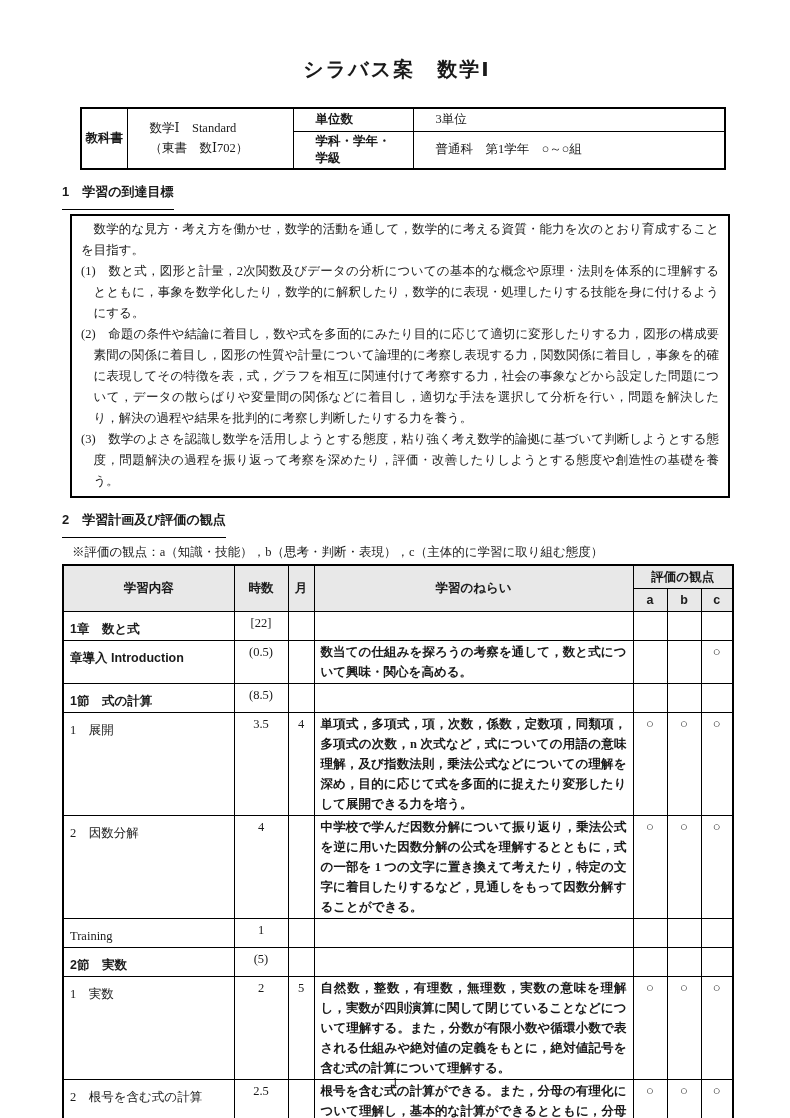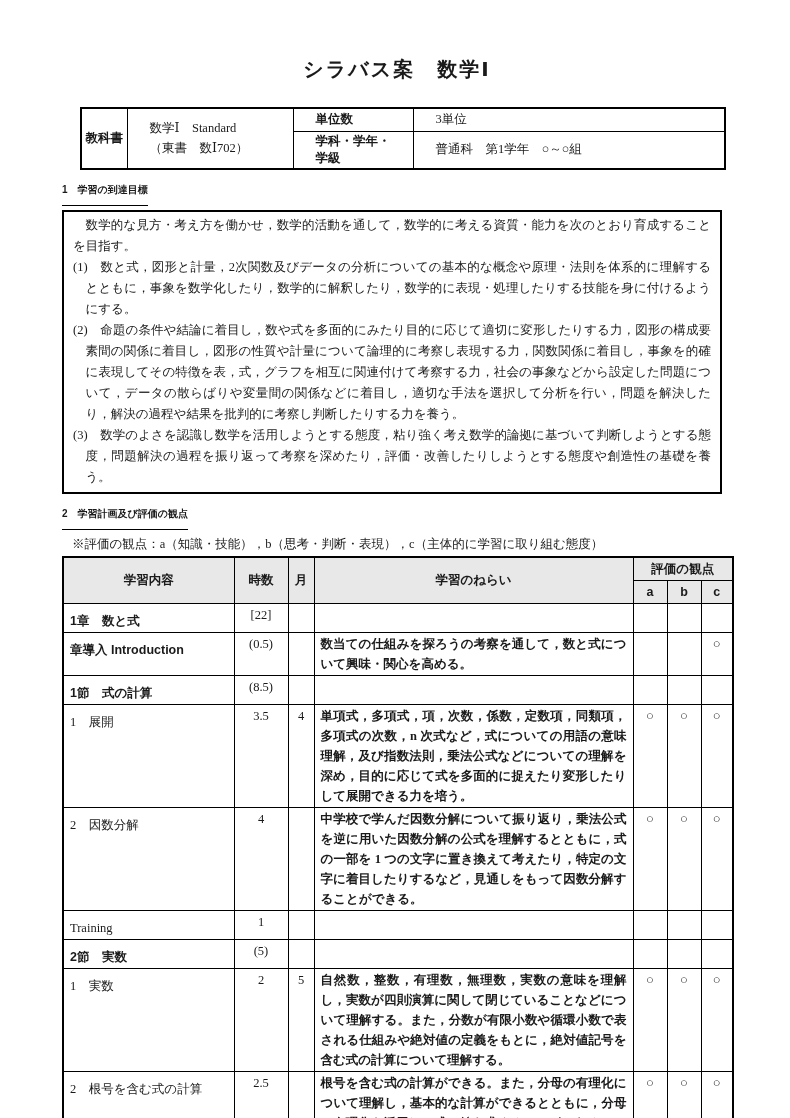--- a/index.html
+++ b/index.html
@@ -39,29 +39,29 @@
   }
   .info-table .c-tb { width: 46px; text-align: center; padding: 1px 2px; }
   .info-table .c-name { width: 166px; }
   .info-table .c-l2 { width: 120px; }
   .info-table .name-cell div { line-height: 20px; }
 
   .sec-heading {
     display: inline-block;
     font-family: "Liberation Sans", "DejaVu Sans", sans-serif;
     font-weight: bold;
-    font-size: 10px;
+    font-size: 13px;
     border-bottom: 1.5px solid #000;
     padding-bottom: 8px;
     margin: 13px 0 4px 0;
   }
 
   
   .goals-box {
-    margin-left: 0;
+    margin-left: 8px;
     width: 660px;
     border: 2px solid #000;
     font-size: 12.5px;
     line-height: 21px;
     padding: 3px 9px 4px 9px;
     text-align: justify;
   }
   .goals-box p.intro { text-indent: 1em; }
   .goals-box p.goal { padding-left: 1em; text-indent: -1em; }
 

